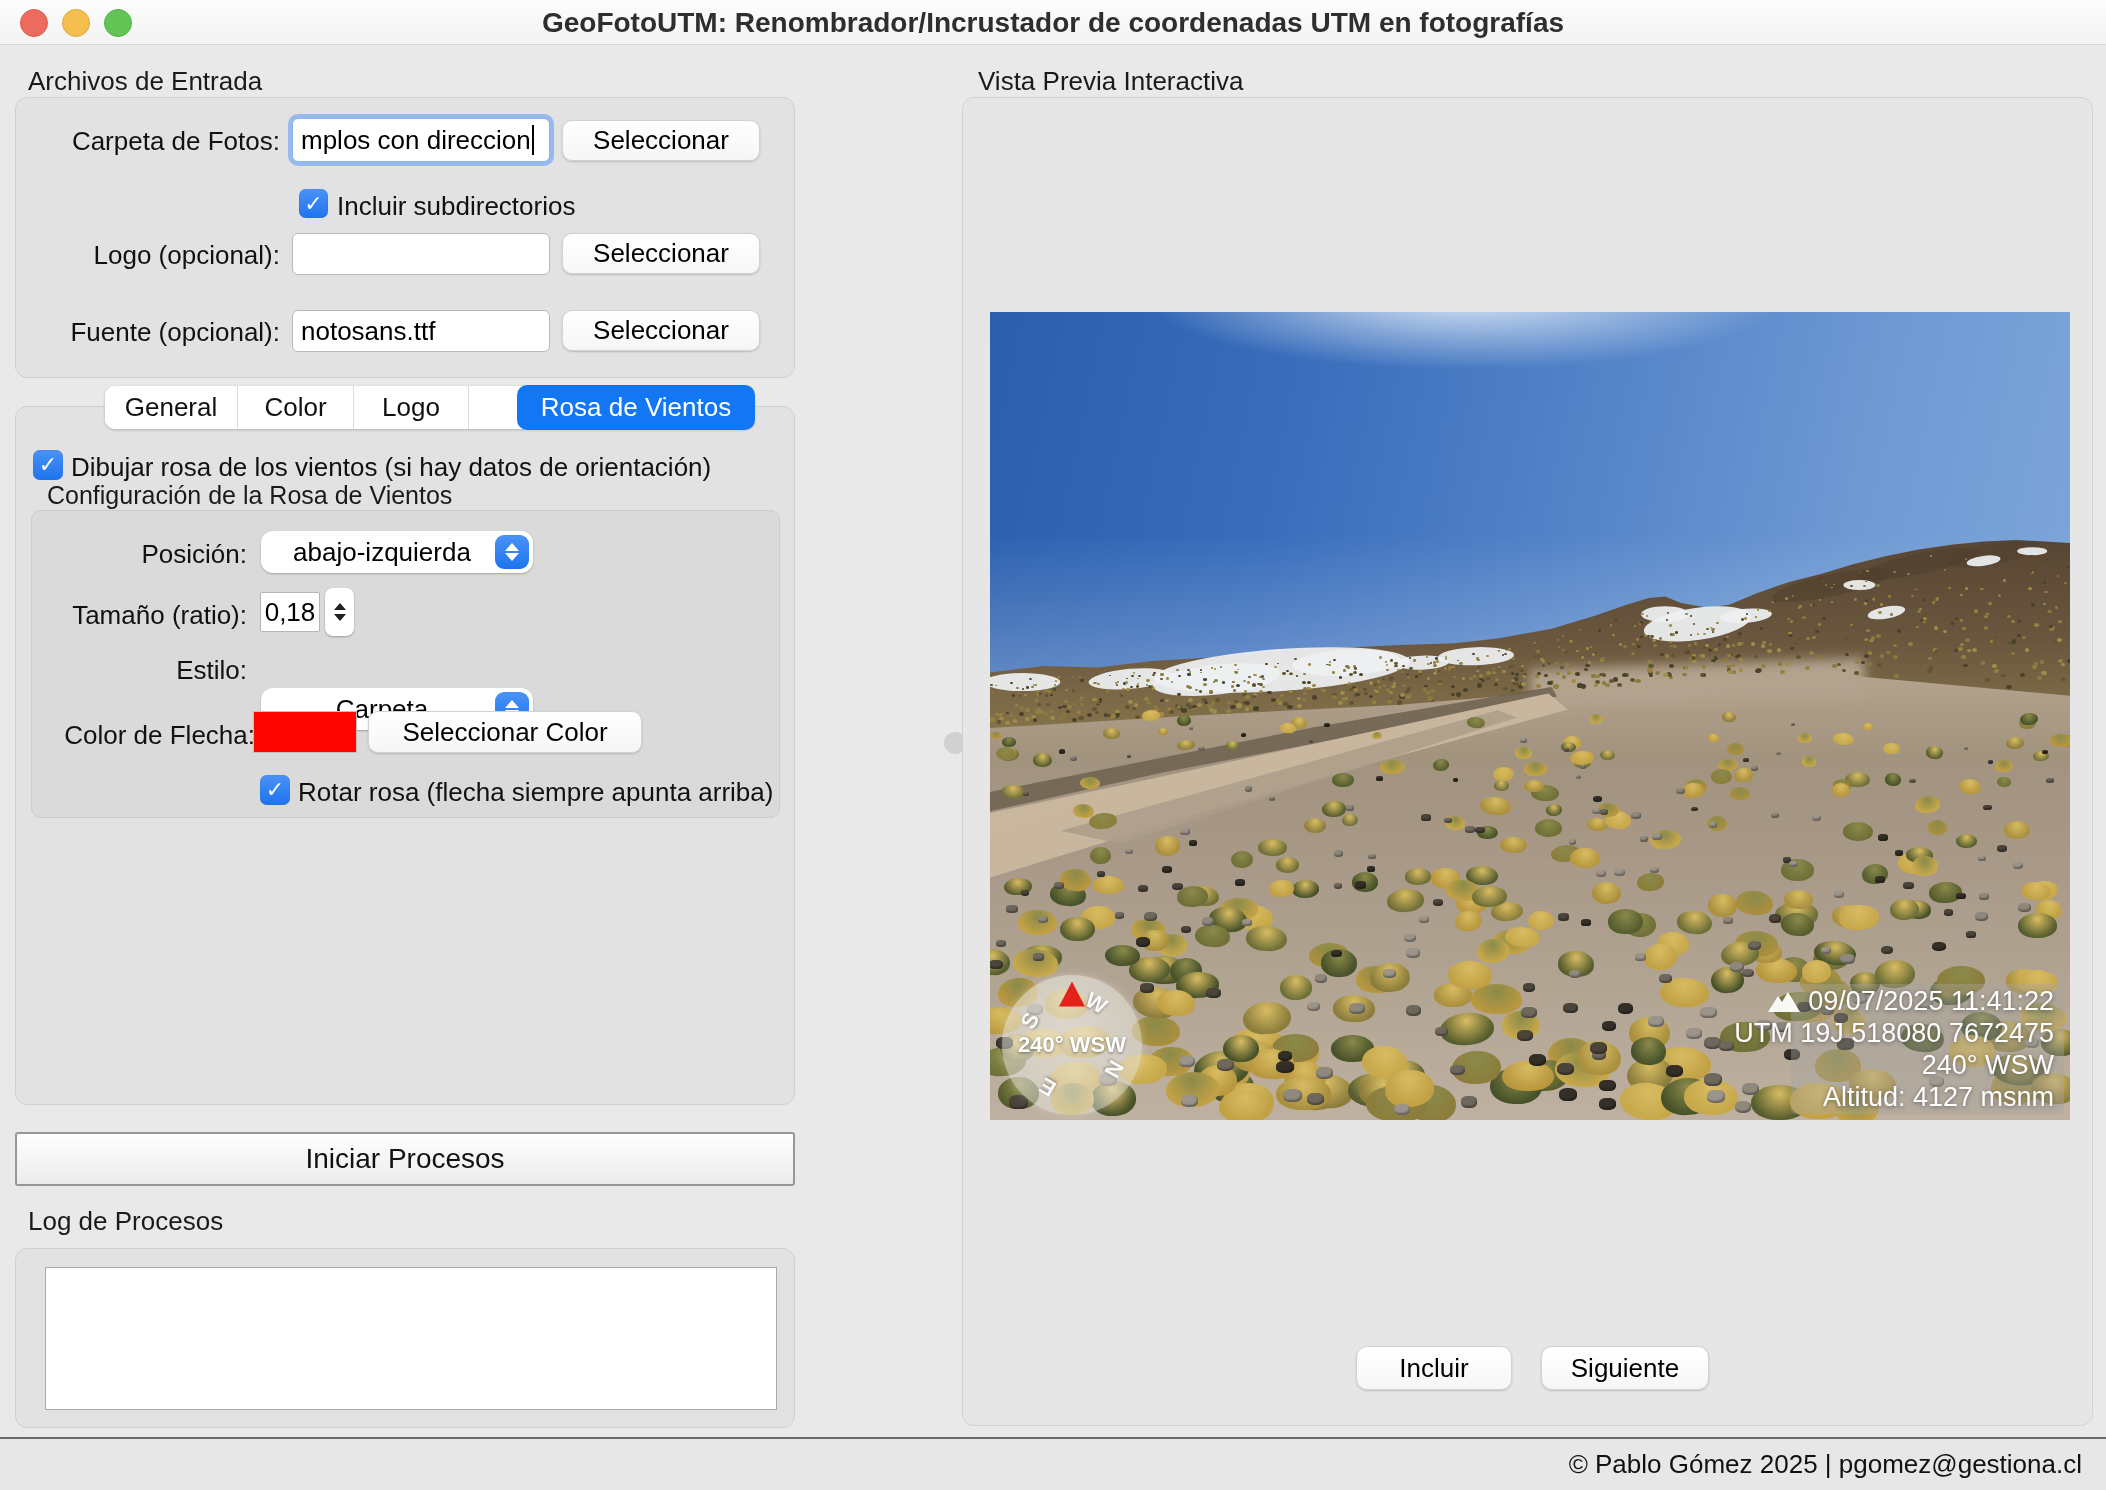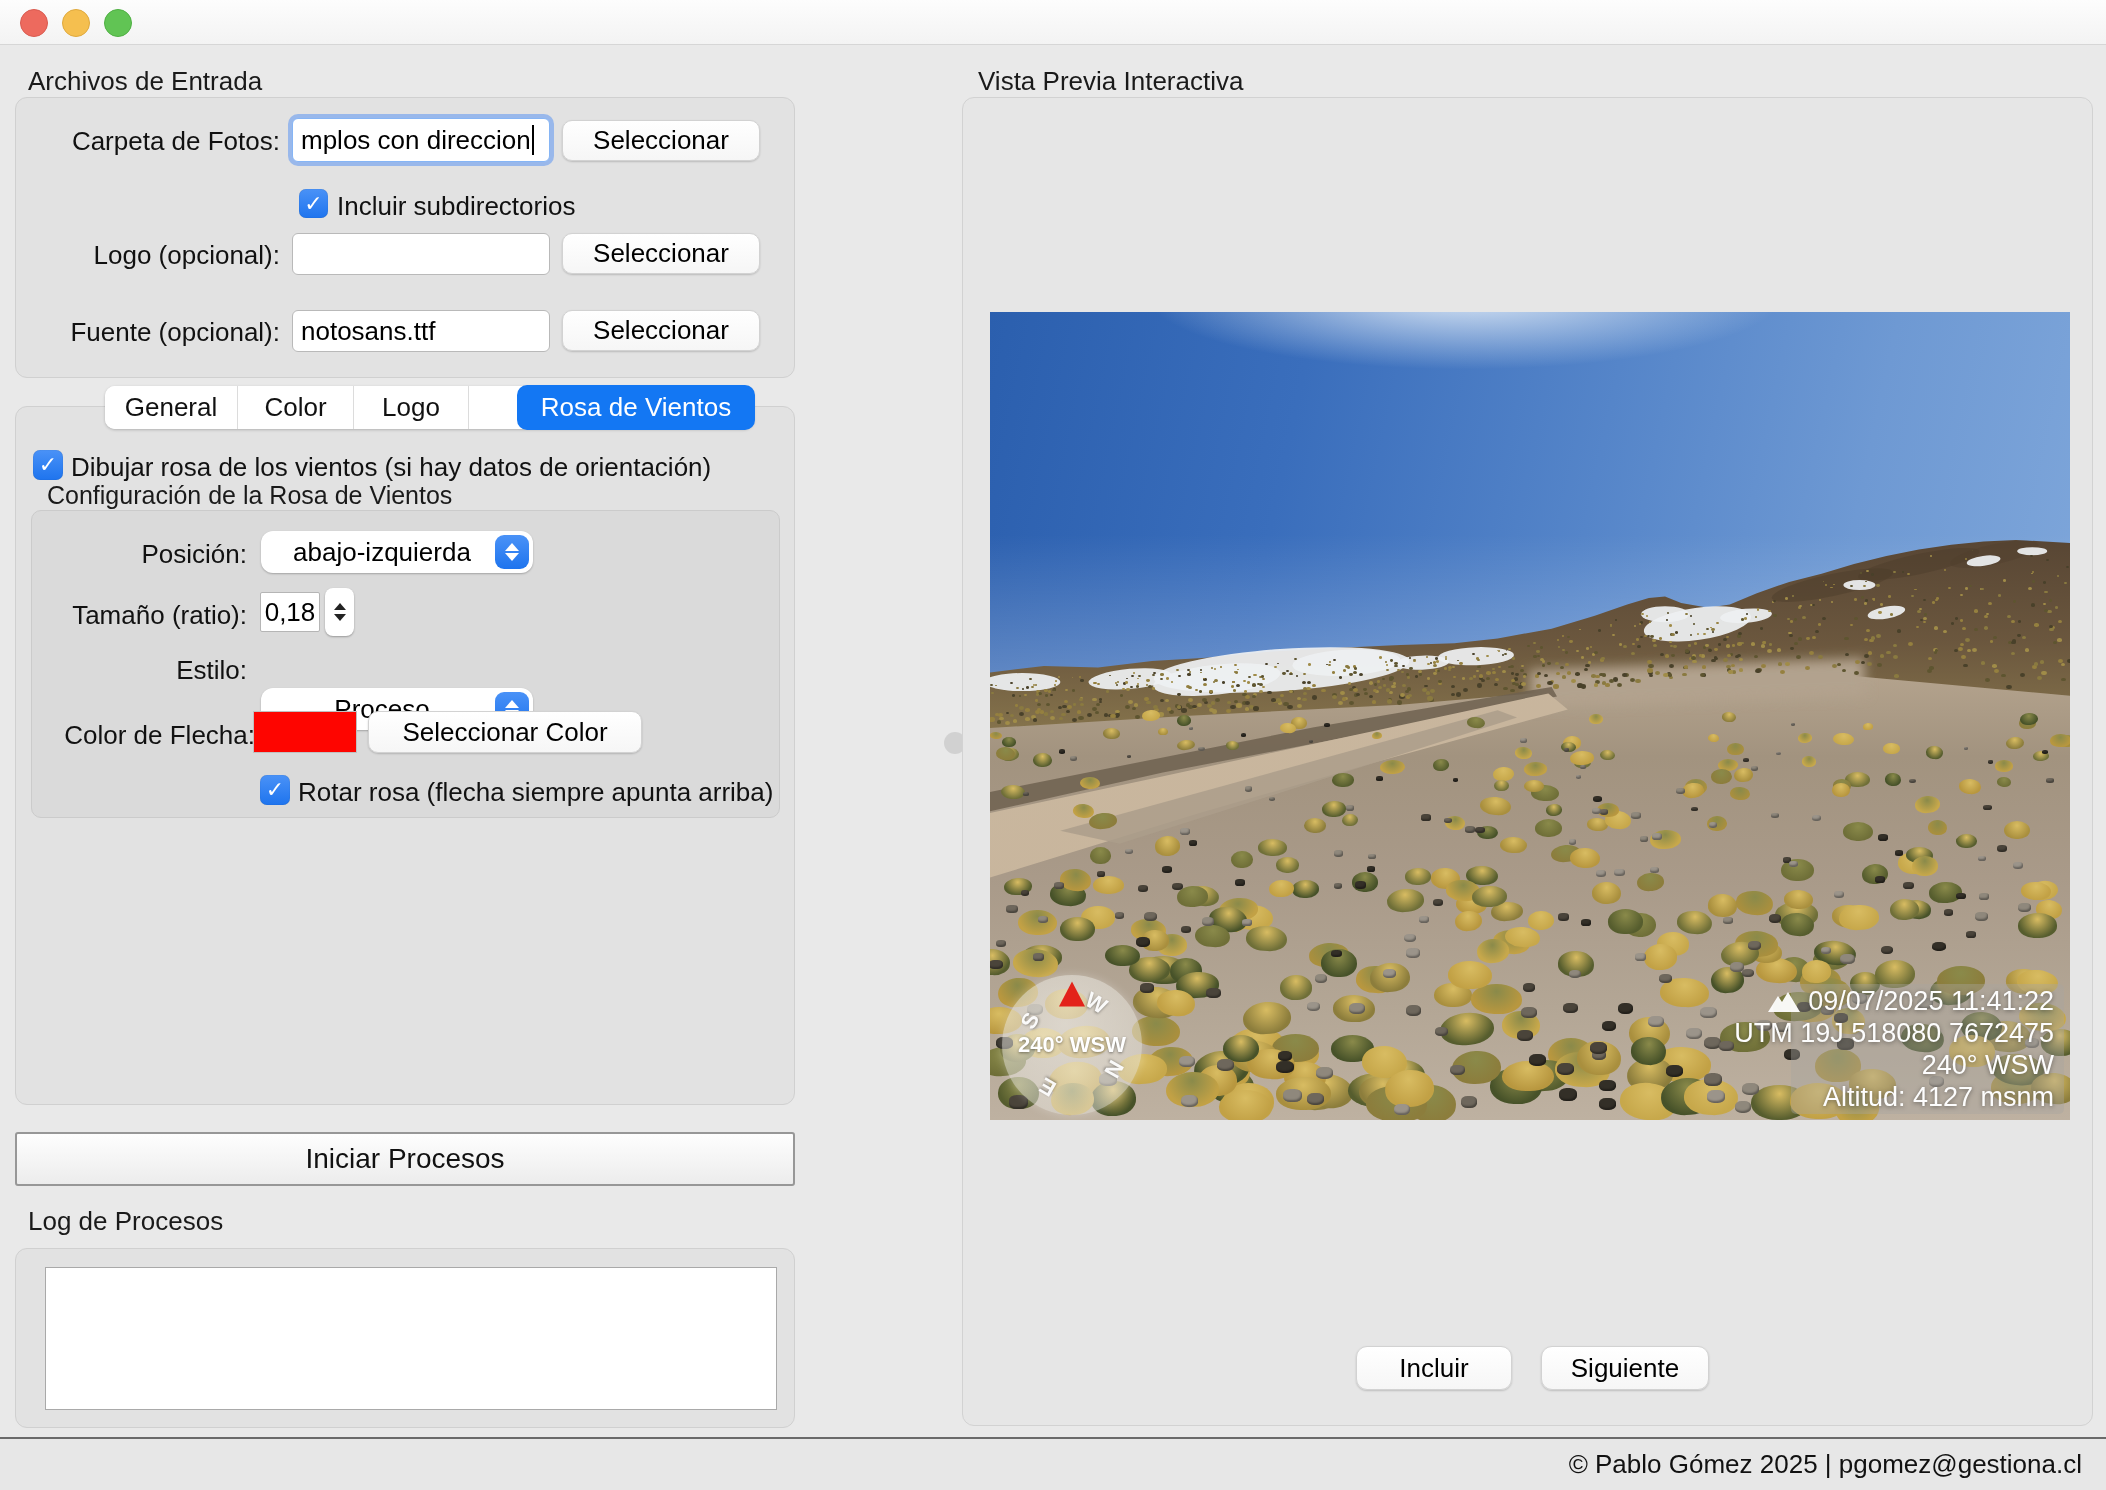--- a/index.html
+++ b/index.html
@@ -87,20 +87,21 @@
   .footline{left:0;top:1437px;width:2106px;height:2px;background:#6a6a6a;}
   .footer{left:0;top:1439px;width:2106px;height:51px;background:#e7e7e7;display:flex;align-items:center;justify-content:flex-end;padding-right:24px;box-sizing:border-box;font-size:26px;color:#111;}
 </style>
 </head>
 <body style="--accent: #1e74ee; --accent2: #4a92f7; --tabblue: #1377f3; --swatchred: #fe0500; --arrowred: #e3231a;">
 
 <div class="abs titlebar">
   <div class="abs tl red"></div>
   <div class="abs tl yellow"></div>
   <div class="abs tl green"></div>
+  <div class="abs wtitle">GeoFotoUTM: Renombrador/Incrustador de coordenadas UTM en fotografías</div>
 </div>
 
 <div class="abs glabel" style="left:28px;top:66px;">Archivos de Entrada</div>
 <div class="abs gbox" style="left:15px;top:97px;width:780px;height:281px;"></div>
 
 <div class="abs formlabel" style="left:40px;top:126px;width:240px;">Carpeta de Fotos:</div>
 <div class="abs tinput focused" style="left:292px;top:118px;width:258px;height:44px;">
     <span>mplos con direccion</span>
     <span class="caret"></span>
   </div>
@@ -146,21 +147,21 @@
 
   <div class="abs formlabel" style="left:9px;top:89px;width:206px;">Tamaño (ratio):</div>
   <div class="abs numinput" style="left:228px;top:81px;width:60px;height:40px;">0,18</div>
   <div class="abs stepper" style="left:293px;top:77px;width:29px;height:48px;">
       <span class="schev up"></span>
       <span class="schev down"></span>
     </div>
 
   <div class="abs formlabel" style="left:9px;top:144px;width:206px;">Estilo:</div>
   <div class="abs dropdown" style="left:229px;top:135px;width:272px;height:42px;">
-    <span style="margin-right:30px;">Proceso</span>
+    <span style="margin-right:30px;">Carpeta</span>
     <span class="ddcap">
         <span class="chev up"></span>
         <span class="chev down"></span>
       </span>
   </div>
 
   <div class="abs formlabel" style="left:17px;top:209px;width:206px;">Color de Flecha:</div>
   <div class="abs swatch" style="left:221px;top:200px;width:104px;height:42px;background:var(--swatchred);"></div>
   <div class="abs wbtn" style="left:336px;top:200px;width:274px;height:42px;">Seleccionar Color</div>
 

